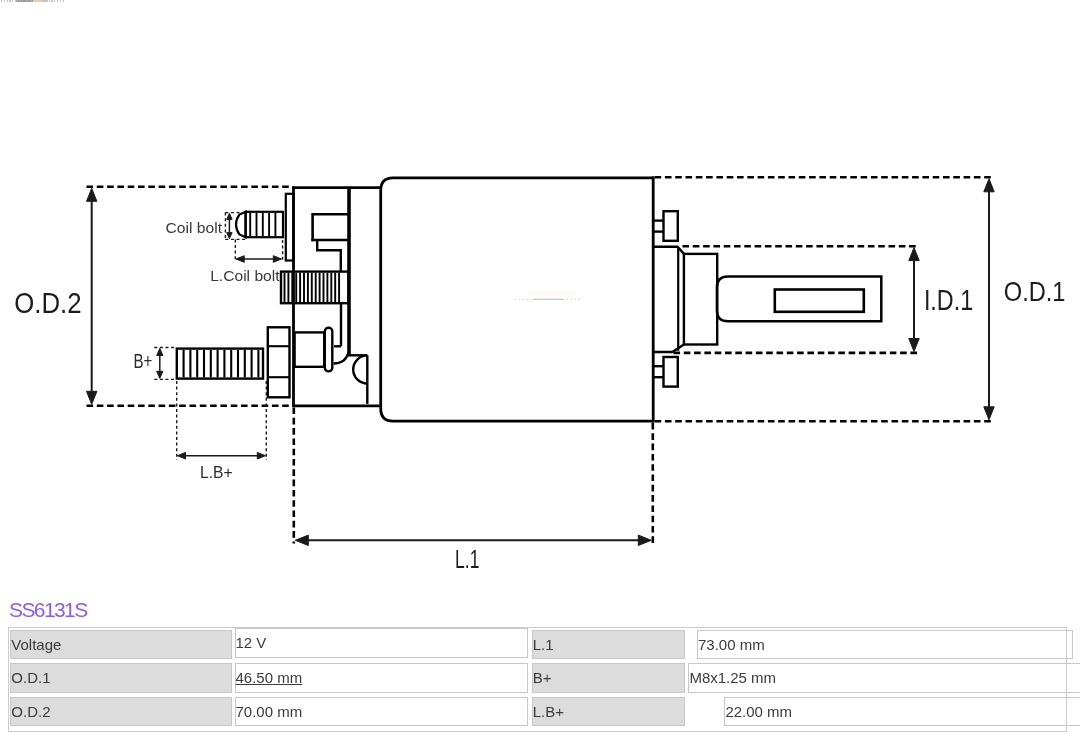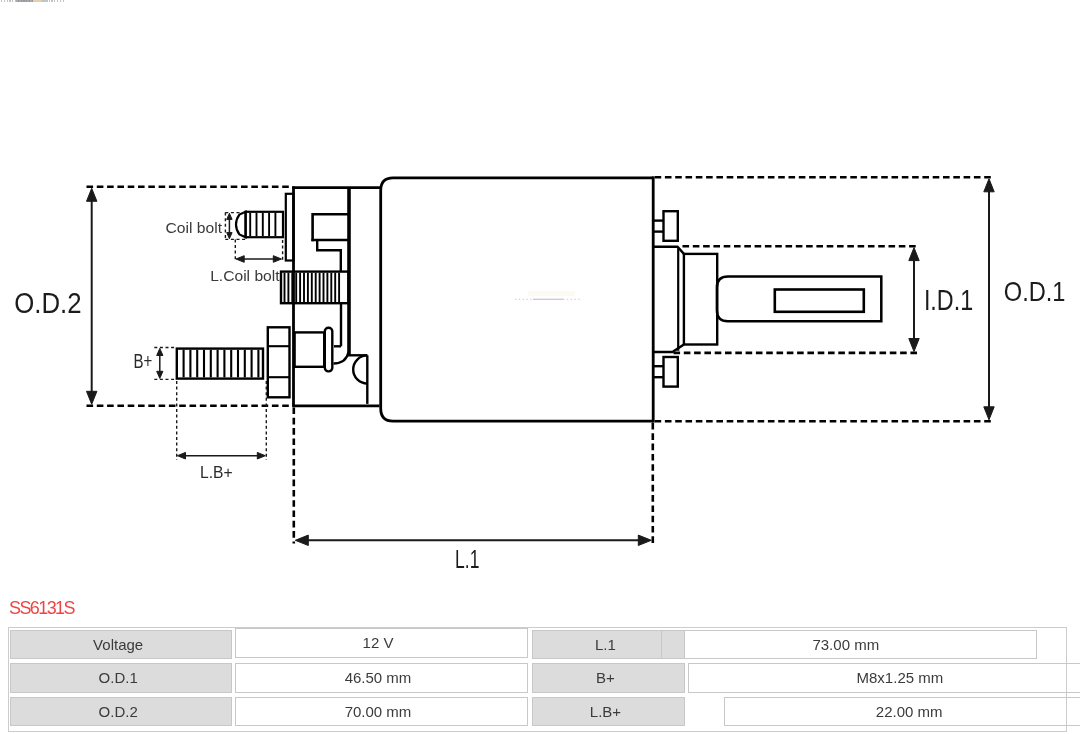--- a/index.html
+++ b/index.html
@@ -1,20 +1,20 @@
 <!DOCTYPE html>
 <html><head>
 <meta charset="utf-8">
 <style>
   html,body{margin:0;padding:0;background:#fff;}
   body{width:1080px;height:734px;position:relative;font-family:"Liberation Sans",sans-serif;overflow:hidden;will-change:transform;}
   #diag{position:absolute;left:0;top:0;}
-  .cell{position:absolute;border:1px solid #c8c8c8;box-sizing:border-box;font-size:15px;color:#3b3b3b;text-align:center;padding-right:6px;height:29.5px;line-height:28px;white-space:nowrap;}
+  .cell{position:absolute;border:1px solid #c8c8c8;box-sizing:border-box;font-size:15px;color:#3b3b3b;text-align:left;padding-right:6px;height:29.5px;line-height:28px;white-space:nowrap;}
   .lab{background:#dcdcdc;}
-  #hdr{position:absolute;left:9px;top:597.5px;font-size:18px;color:#ef4444;letter-spacing:-1.6px;}
+  #hdr{position:absolute;left:9px;top:597.5px;font-size:21px;color:#8b5cf6;letter-spacing:-1.6px;}
   #outer{position:absolute;left:8px;top:627px;width:1056.5px;height:102.5px;border:1px solid #ccc;}
 </style>
 </head>
 <body>
 
 <div style="position:absolute;left:1px;top:0;width:64px;height:1.6px;opacity:0.5;background:
  repeating-linear-gradient(90deg,#80858b 0 1.2px,#fff 1.2px 2.8px);"></div>
 <div style="position:absolute;left:16px;top:0;width:18px;height:1.6px;background:#83878c;opacity:0.7;"></div>
 <div style="position:absolute;left:33px;top:0;width:8px;height:1.6px;background:#e8cfab;"></div>
 <div style="position:absolute;left:41px;top:0;width:7px;height:1.6px;background:#b6bbc0;opacity:0.8;"></div>
@@ -179,21 +179,21 @@
     <text x="200" y="477.7" font-size="16" fill="#2a2a2a" textLength="32.6" lengthAdjust="spacingAndGlyphs">L.B+</text>
   </g>
 </svg>
 
 <div id="hdr">SS6131S</div>
 
 <div id="outer"></div>
 <div class="cell lab" style="left:10.3px;top:629.5px;width:221.7px;">Voltage</div>
 <div class="cell" style="left:234.5px;top:616px;width:293px;margin-top:12px;">12 V</div>
 <div class="cell lab" style="left:531.7px;top:629.5px;width:153.5px;">L.1</div>
-<div class="cell" style="left:661px;top:629.5px;width:375.6px;">73.00 mm</div>
+<div class="cell" style="left:697px;top:629.5px;width:375.6px;">73.00 mm</div>
 <div class="cell lab" style="left:10.3px;top:663px;width:221.7px;">O.D.1</div>
-<div class="cell" style="left:234.5px;top:663px;width:293px;">46.50 mm</div>
+<div class="cell" style="left:234.5px;top:663px;width:293px;text-decoration:underline;">46.50 mm</div>
 <div class="cell lab" style="left:531.7px;top:663px;width:153.5px;">B+</div>
 <div class="cell" style="left:688.4px;top:663px;width:429px;">M8x1.25 mm</div>
 <div class="cell lab" style="left:10.3px;top:696.5px;width:221.7px;">O.D.2</div>
 <div class="cell" style="left:234.5px;top:696.5px;width:293px;">70.00 mm</div>
 <div class="cell lab" style="left:531.7px;top:696.5px;width:153.5px;">L.B+</div>
 <div class="cell" style="left:688.4px;top:696.5px;width:375.6px;margin-left:36px;">22.00 mm</div>
 
 </body></html>

